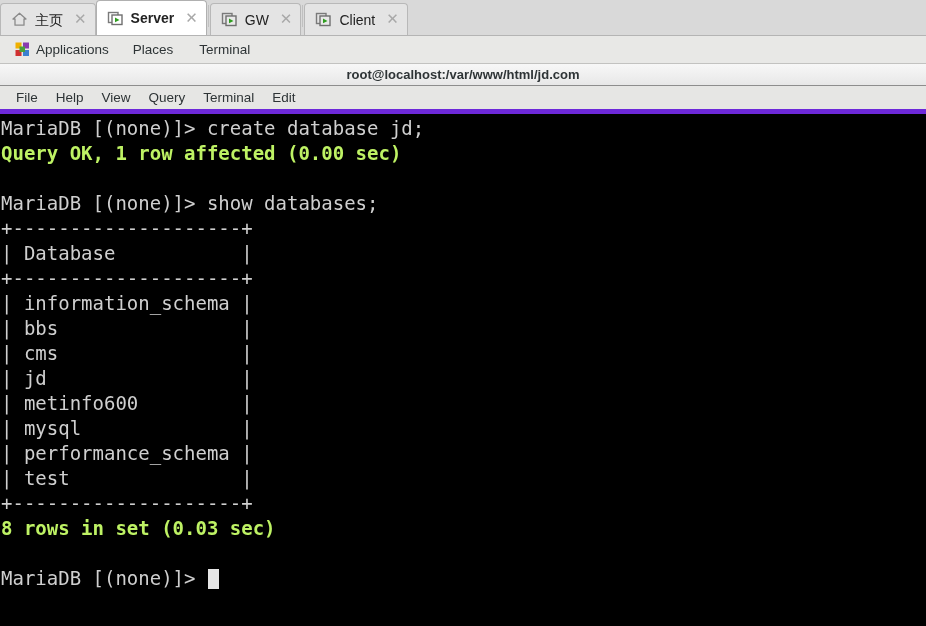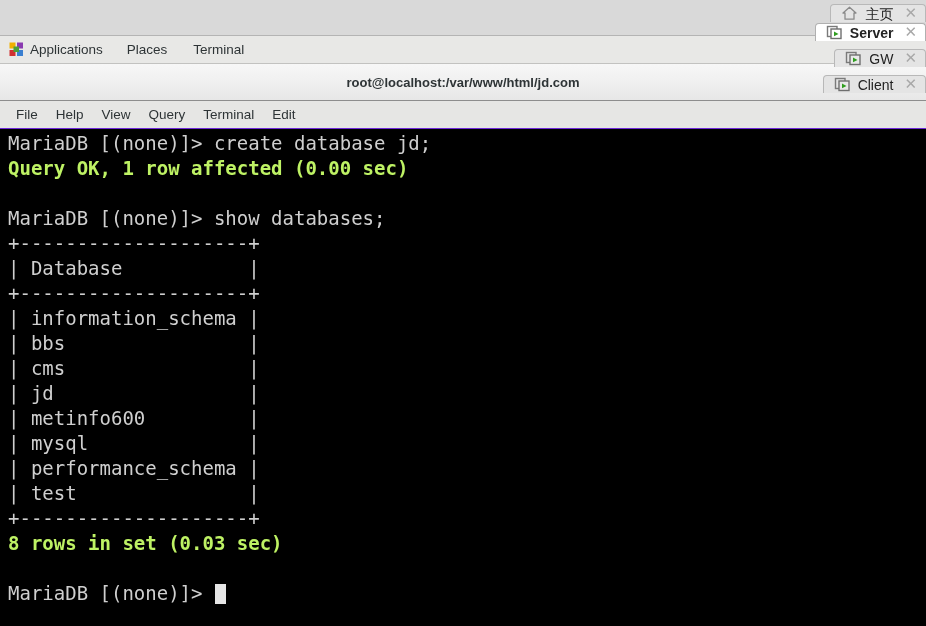--- a/index.html
+++ b/index.html
@@ -18,21 +18,20 @@
   
   .tabstrip {
     height: 36px;
     background: #d9d9d9;
     display: flex;
     align-items: flex-end;
     padding: 0;
     box-sizing: border-box;
     border-bottom: 1px solid #b4b4b4;
     position: relative;
-    flex-direction: column;
   }
   .tab {
     height: 32px;
     margin-top: 4px;
     display: flex;
     align-items: center;
     padding: 0 8px 0 10px;
     box-sizing: border-box;
     border: 1px solid #b8b8b8;
     border-bottom: none;
@@ -80,21 +79,21 @@
   }
   .icon-home svg, .icon-win svg { display: block; }
 
   
   .gnome-panel {
     height: 28px;
     background: #e8e8e6;
     border-bottom: 1px solid #c2c2c0;
     display: flex;
     align-items: center;
-    padding-left: 3px;
+    padding-left: 9px;
     box-sizing: border-box;
     font-size: 13.5px;
     color: #2e3436;
     gap: 0;
   }
   .gnome-item {
     padding: 0 11px 0 6px;
     display: flex;
     align-items: center;
     gap: 6px;
@@ -105,54 +104,54 @@
   .puzzle { display: block; }
 
   
   .term-window {
     height: 562px;
     display: flex;
     flex-direction: column;
     background: #000;
   }
   .term-titlebar {
-    height: 37px;
+    height: 22px;
     background: linear-gradient(to bottom, #f7f7f7 0%, #efefef 55%, #e7e7e7 100%);
     border-bottom: 1px solid #8d8d8d;
     display: flex;
     align-items: center;
     justify-content: center;
     font-size: 13px;
     font-weight: bold;
     color: #2e3436;
     box-sizing: border-box;
   }
   .term-menubar {
     height: 28px;
     background: #e6e6e4;
-    border-bottom: 1px solid #6d28d9;
+    border-bottom: 5px solid #6d28d9;
     display: flex;
     align-items: center;
     padding-left: 7px;
     box-sizing: border-box;
     font-size: 13.5px;
     color: #2e3436;
   }
   .menu-item {
     padding: 0 9px;
     height: 100%;
     display: flex;
     align-items: center;
     cursor: default;
   }
   .term-body {
     flex: 1;
     background: #000000;
     overflow: hidden;
-    padding: 2px 0 0 7px;
+    padding: 2px 0 0 0;
     box-sizing: border-box;
   }
   .term-text {
     font-family: "DejaVu Sans Mono", "Liberation Mono", monospace;
     font-size: 19px;
     line-height: 25px;
     color: #cfcfcf;
     white-space: pre;
     margin: 0;
     padding: 0 0 0 1px;

